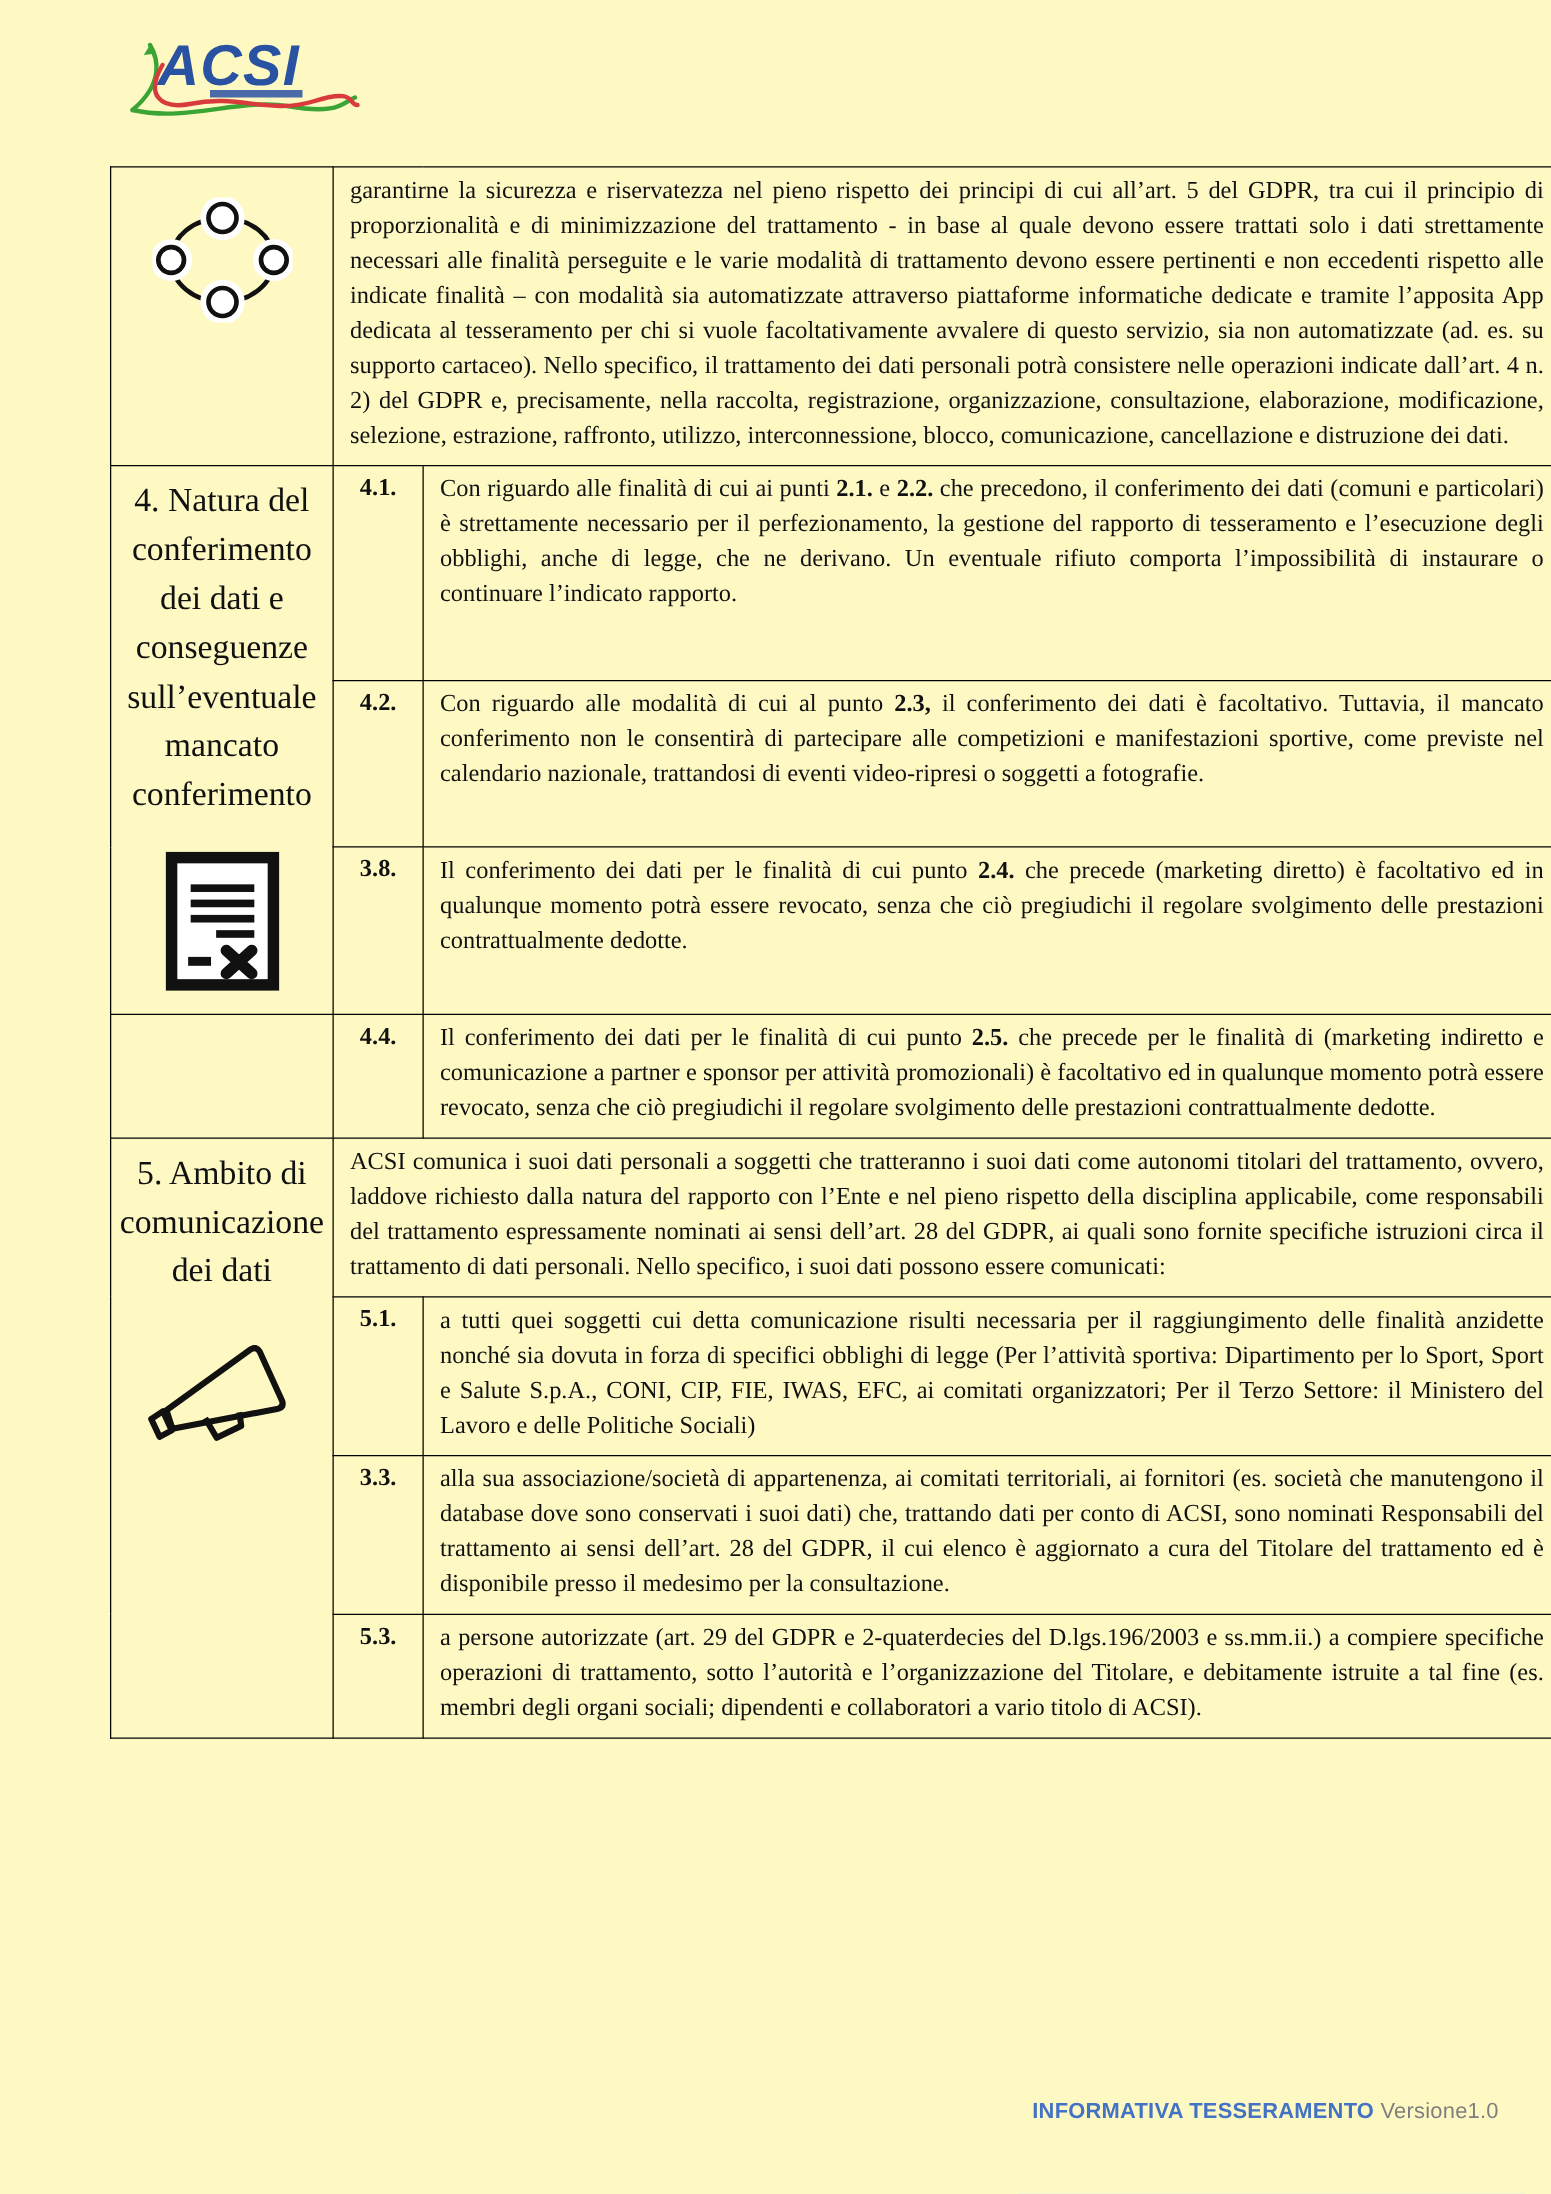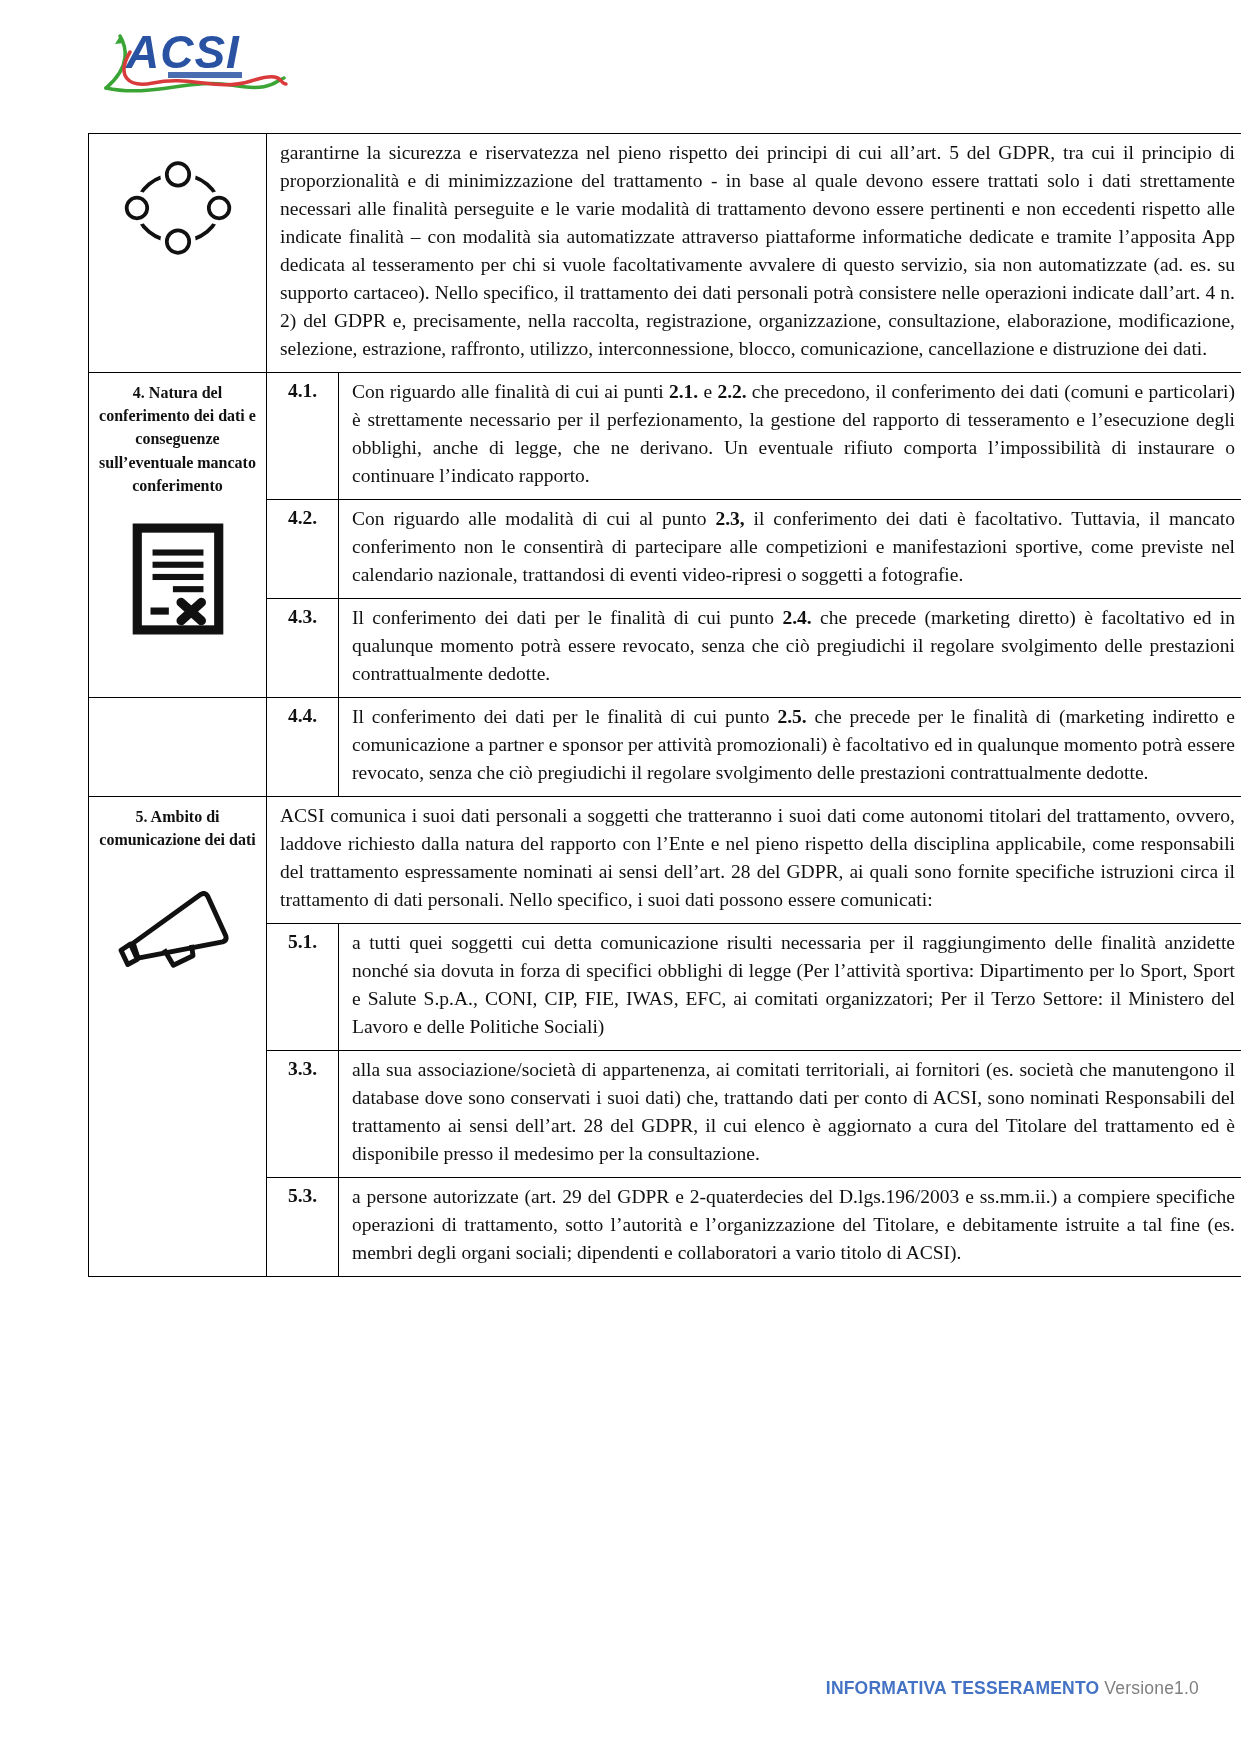--- a/index.html
+++ b/index.html
@@ -1,39 +1,39 @@
 <!DOCTYPE html>
 <html lang="it"><head>
 <meta charset="utf-8">
 <style>
   html,body{margin:0;padding:0;background:#e8e8e8;}
   .page{
     position:relative;
     width:1241px;height:1755px;
-    background:#ffffff;
+    background:#fef9c3;
     font-family:"Liberation Serif", serif;
     color:#111;
     overflow:hidden;
   }
   .logo{position:absolute;left:96px;top:22px;width:195px;height:78px;}
   .doc-table{
     position:absolute;left:40px;top:133px;width:1160px;
     border-collapse:collapse;table-layout:fixed;margin-left:48px;
   }
   .doc-table td{
     border:1.6px solid #000;
     vertical-align:top;
   }
   .col-head{width:178px;}
   .col-num{width:72px;}
   .col-text{width:910px;}
   td.head-cell{
     text-align:center;
-    font-weight:bold;
-    font-size:16px;
+    font-weight:normal;
+    font-size:27px;
     line-height:1.45;
     padding:8px 6px;
   }
   td.icon-cell{text-align:center;padding-top:14px;}
   td.num-cell{
     text-align:center;
     font-weight:bold;
     font-size:19.5px;
     padding-top:7px;
   }
@@ -109,21 +109,21 @@
         </svg>
       </td>
       <td class="num-cell">4.1.</td>
       <td class="text-cell"><span>Con riguardo alle finalità di cui ai punti </span><b>2.1.</b><span> e </span><b>2.2.</b><span> che precedono, il conferimento dei dati (comuni e particolari) è strettamente necessario per il perfezionamento, la gestione del rapporto di tesseramento e l’esecuzione degli obblighi, anche di legge, che ne derivano. Un eventuale rifiuto comporta l’impossibilità di instaurare o continuare l’indicato rapporto.</span></td>
     </tr>
     <tr>
       <td class="num-cell">4.2.</td>
       <td class="text-cell"><span>Con riguardo alle modalità di cui al punto </span><b>2.3,</b><span> il conferimento dei dati è facoltativo. Tuttavia, il mancato conferimento non le consentirà di partecipare alle competizioni e manifestazioni sportive, come previste nel calendario nazionale, trattandosi di eventi video-ripresi o soggetti a fotografie.</span></td>
     </tr>
     <tr>
-      <td class="num-cell">4.3.</td>
+      <td class="num-cell">3.8.</td>
       <td class="text-cell"><span>Il conferimento dei dati per le finalità di cui punto </span><b>2.4.</b><span> che precede (marketing diretto) è facoltativo ed in qualunque momento potrà essere revocato, senza che ciò pregiudichi il regolare svolgimento delle prestazioni contrattualmente dedotte.</span></td>
     </tr>
 
     <tr>
       <td></td>
       <td class="num-cell">4.4.</td>
       <td class="text-cell"><span>Il conferimento dei dati per le finalità di cui punto </span><b>2.5.</b><span> che precede per le finalità di (marketing indiretto e comunicazione a partner e sponsor per attività promozionali) è facoltativo ed in qualunque momento potrà essere revocato, senza che ciò pregiudichi il regolare svolgimento delle prestazioni contrattualmente dedotte.</span></td>
     </tr>
 
     <tr>

